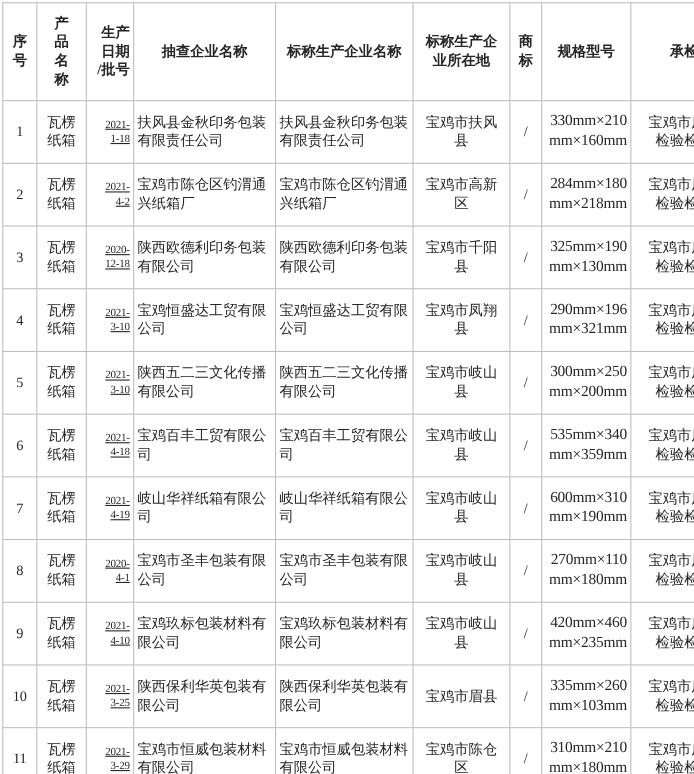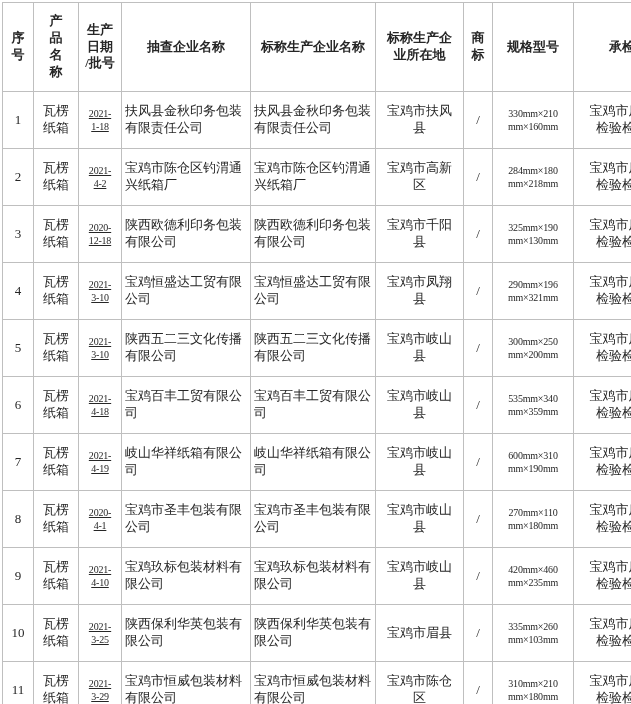--- a/index.html
+++ b/index.html
@@ -27,30 +27,30 @@
     padding:2px 3px;
     font-size:13px;
     line-height:1.3;
     overflow:hidden;
     word-break:break-all;
   }
   thead th{font-weight:bold;height:84px;}
   tbody td{height:52px;}
   .col-seq{width:24px;}
   .col-product{width:38px;}
-  .col-date{width:36px;}
+  .col-date{width:36px;text-align:right;}
   td.col-date{font-size:10px;letter-spacing:-0.2px;text-decoration:underline;}
   .col-sampled{width:122px;margin-left:23px;}
   td.col-sampled{text-align:left;}
   .col-nominal{width:118px;}
   td.col-nominal{text-align:left;}
   .col-location{width:81px;}
   .col-trademark{width:22px;}
   .col-spec{width:74px;}
-  td.col-spec{text-align:center;font-size:10px;letter-spacing:-0.2px;}
+  td.col-spec{text-align:right;font-size:14px;letter-spacing:-0.2px;}
   .col-inspector{width:116px;}
 </style>
 </head>
 <body>
 
 <table>
   <thead>
     <tr>
         <th class="col-seq">序
 号</th>

